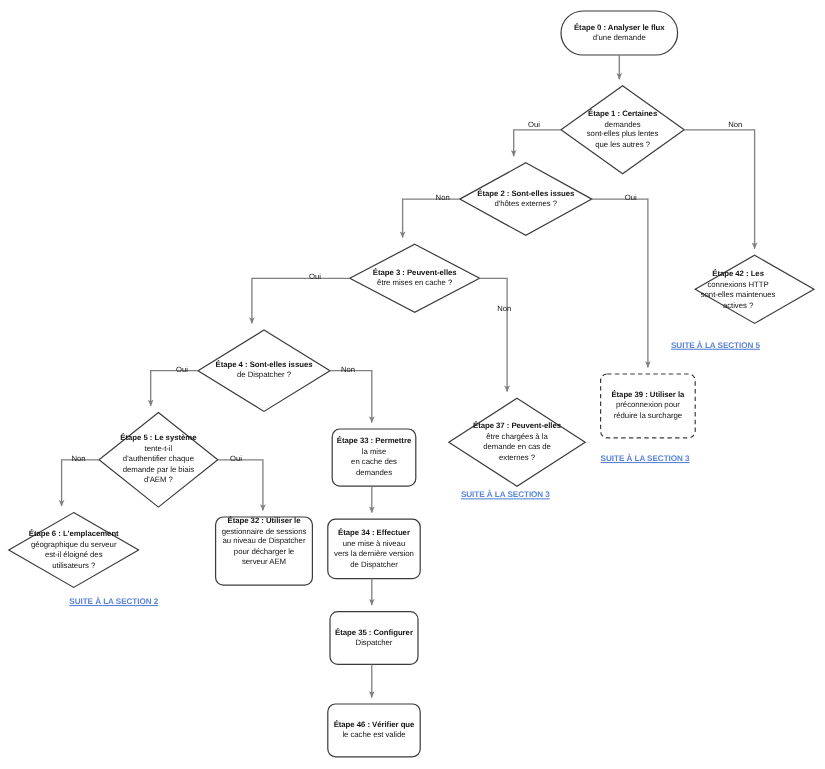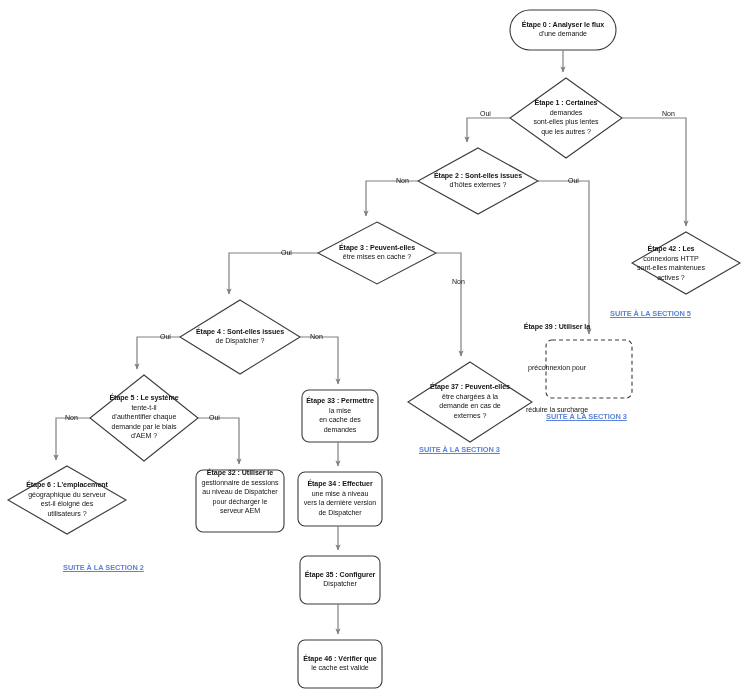--- a/index.html
+++ b/index.html
@@ -221,21 +221,21 @@
     <span>le cache est valide</span>
   </div>
 
   <div class="node-label" style="left:406px; top:380px; width:128px; height:44px;">
     <span class="step-id">Étape 37 : Peuvent-elles</span>
     <span>être chargées à la</span>
     <span>demande en cas de</span>
     <span>externes ?</span>
   </div>
 
-  <div class="node-label" style="left:512px; top:340px; width:90px; height:58px;gap:32px;">
+  <div class="node-label" style="left:544px; top:340px; width:90px; height:58px;">
     <span class="step-id">Étape 39 : Utiliser la</span>
     <span>préconnexion pour</span>
     <span>réduire la surcharge</span>
   </div>
 
   <div class="node-label" style="left:613px; top:242px; width:116px; height:44px;">
     <span class="step-id">Étape 42 : Les</span>
     <span>connexions HTTP</span>
     <span>sont-elles maintenues</span>
     <span>actives ?</span>
@@ -245,18 +245,18 @@
   <span class="edge-label" style="left:662px; top:110px;">Non</span>
   <span class="edge-label" style="left:396px; top:177px;">Non</span>
   <span class="edge-label" style="left:568px; top:177px;">Oui</span>
   <span class="edge-label" style="left:281px; top:249px;">Oui</span>
   <span class="edge-label" style="left:452px; top:278px;">Non</span>
   <span class="edge-label" style="left:160px; top:333px;">Oui</span>
   <span class="edge-label" style="left:310px; top:333px;">Non</span>
   <span class="edge-label" style="left:65px; top:414px;">Non</span>
   <span class="edge-label" style="left:209px; top:414px;">Oui</span>
 
-  <a class="section-link" href="#" style="left:21px; top:564px;padding-left:42px;">SUITE À LA SECTION 2</a>
+  <a class="section-link" href="#" style="left:21px; top:543px;padding-left:42px;">SUITE À LA SECTION 2</a>
   <a class="section-link" href="#" style="left:419px; top:446px;">SUITE À LA SECTION 3</a>
   <a class="section-link" href="#" style="left:610px; top:310px;">SUITE À LA SECTION 5</a>
   <a class="section-link" href="#" style="left:546px; top:413px;">SUITE À LA SECTION 3</a>
 
 </div>
 
 </body></html>

